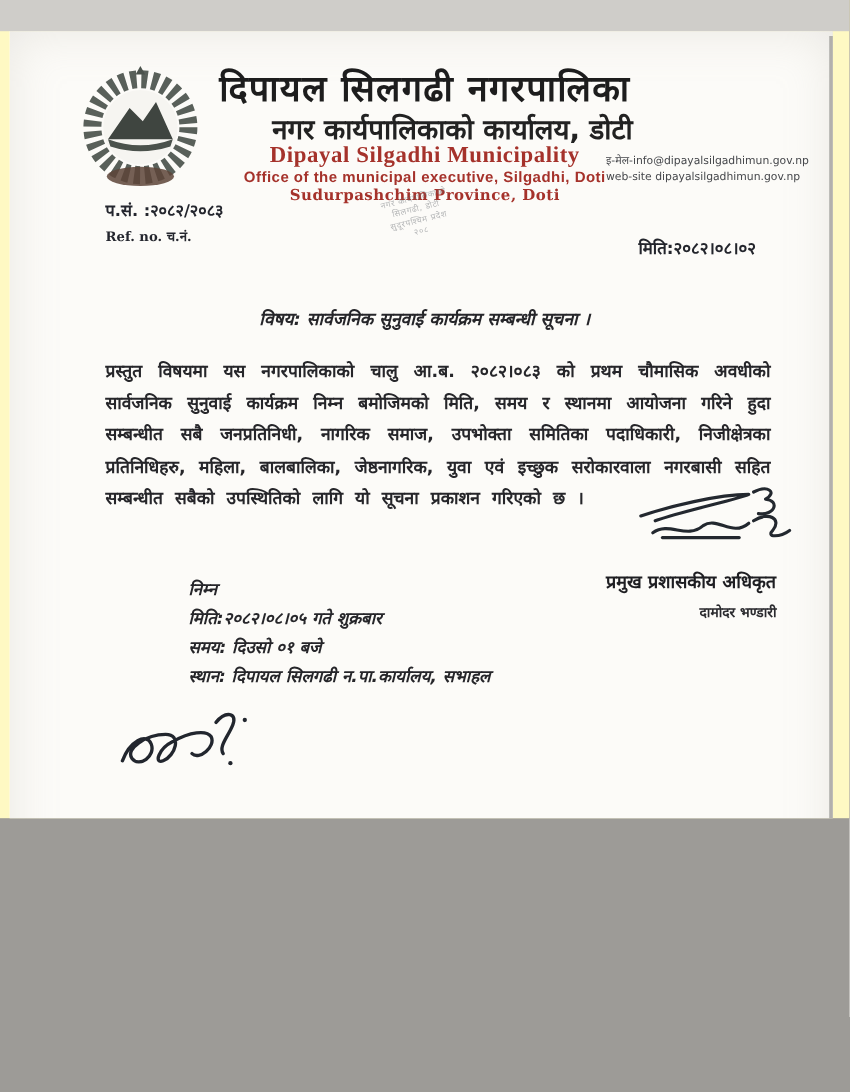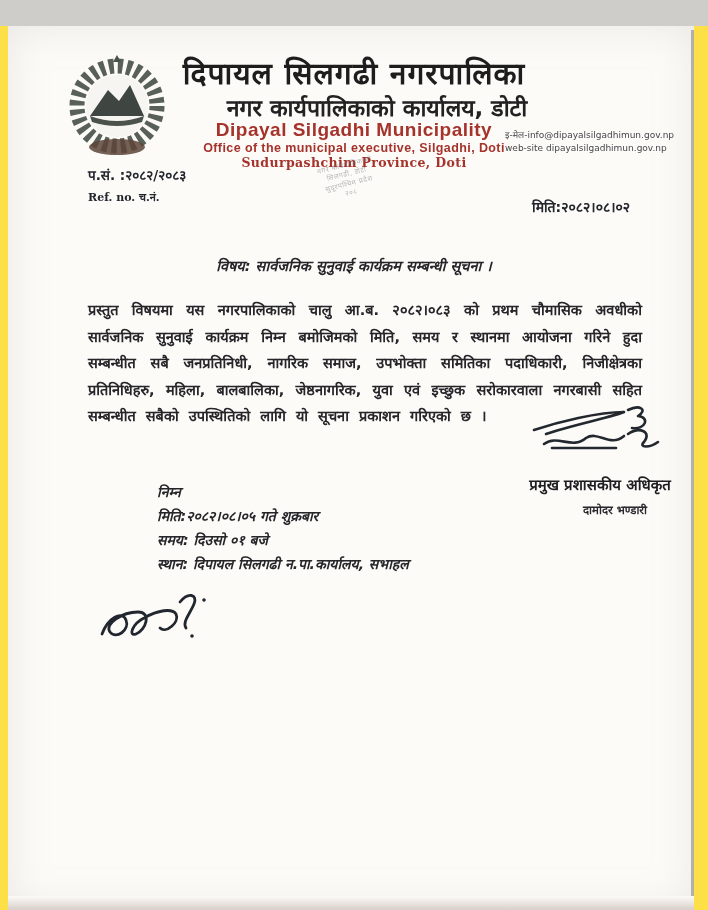--- a/index.html
+++ b/index.html
@@ -1,48 +1,48 @@
 <!DOCTYPE html>
 <html><head>
 <meta charset="utf-8">
 <style>
   html,body{margin:0;padding:0;background:#9d9b97;}
   .scan{
-    position:relative;width:708px;height:910px;margin:0 auto;
-    background:#fde047;overflow:hidden;
+    position:relative;width:708px;height:682px;margin:0 auto;
+    background:#fef9c3;overflow:hidden;
     font-family:"DejaVu Sans",sans-serif;color:#2b2b2b;
   }
   .paper{
     position:absolute;left:8px;top:26px;width:686px;height:884px;
     background:#fcfbf8;
     box-shadow:inset 0 0 40px rgba(180,175,165,.25);
   }
   .edge-right{position:absolute;left:691px;top:30px;width:3px;height:876px;background:#8f8d8a;opacity:.65;}
   .edge-bottom{position:absolute;left:8px;top:896px;width:686px;height:14px;background:linear-gradient(#fcfbf8,#d8cfc9);}
   .abs{position:absolute;}
   .center{left:0;right:0;text-align:center;}
   .np{font-family:"DejaVu Sans",sans-serif;}
   .title1{top:52px;font-size:30px;font-weight:bold;letter-spacing:1px;color:#1d1d1d;}
   .title2{top:91px;font-size:23px;font-weight:bold;color:#222;margin-left:46px;}
-  .entitle{top:119px;font-size:19px;font-weight:bold;font-family:Liberation Sans, sans-serif;color:#a5322b;letter-spacing:.5px;text-align:center;}
+  .entitle{top:119px;font-size:19px;font-weight:bold;font-family:Liberation Serif, serif;color:#a5322b;letter-spacing:.5px;text-align:center;}
   .enoffice{top:141px;font-size:12.5px;font-weight:bold;font-family:Liberation Sans, sans-serif;color:#a5322b;letter-spacing:.4px;}
   .enprov{top:155px;font-size:12.5px;font-weight:bold;font-family:"DejaVu Serif",serif;color:#a5322b;letter-spacing:.4px;}
   .contact{left:505px;top:117px;font-size:9px;line-height:13px;color:#44464a;margin-top:12px;}
   .refno{left:88px;top:166px;font-size:13.5px;font-weight:bold;color:#24262e;text-align:center;}
   .refline2{left:88px;top:189px;font-size:11px;font-weight:bold;font-family:"DejaVu Serif",serif;color:#24262e;}
   .date{left:532px;top:197px;font-size:14px;font-weight:600;color:#23252c;}
   .subject{top:255px;font-size:14.5px;font-weight:bold;font-style:italic;color:#26262a;}
   .body-par{
     left:88px;top:297px;width:554px;
     font-size:14.5px;font-weight:600;line-height:26.5px;
     text-align:justify;word-spacing:5px;color:#26262a;
   }
   .sig1{left:528px;top:404px;}
   .sig-name{left:540px;top:459px;width:150px;text-align:center;font-size:11.5px;font-weight:600;color:#2a2a2e;margin-top:43px;}
-  .sig-title{left:505px;top:474px;width:190px;text-align:center;font-size:15px;font-weight:bold;color:#1e1e22;}
+  .sig-title{left:505px;top:474px;width:190px;text-align:left;font-size:15px;font-weight:bold;color:#1e1e22;}
   .details{left:125px;top:480px;font-size:14px;font-weight:600;font-style:italic;color:#26262a;line-height:24px;margin-left:32px;}
   .details div{margin-bottom:0;}
   .sig2{left:88px;top:582px;}
   .stamp{
     left:288px;top:132px;width:120px;height:95px;
     transform:rotate(-14deg);opacity:.5;color:#6e7277;
     font-size:7px;line-height:9.5px;text-align:center;letter-spacing:.5px;
     display:flex;flex-direction:column;justify-content:center;
   }
   .topstrip{position:absolute;left:0;top:0;width:708px;height:26px;background:#cfcdc9;}

